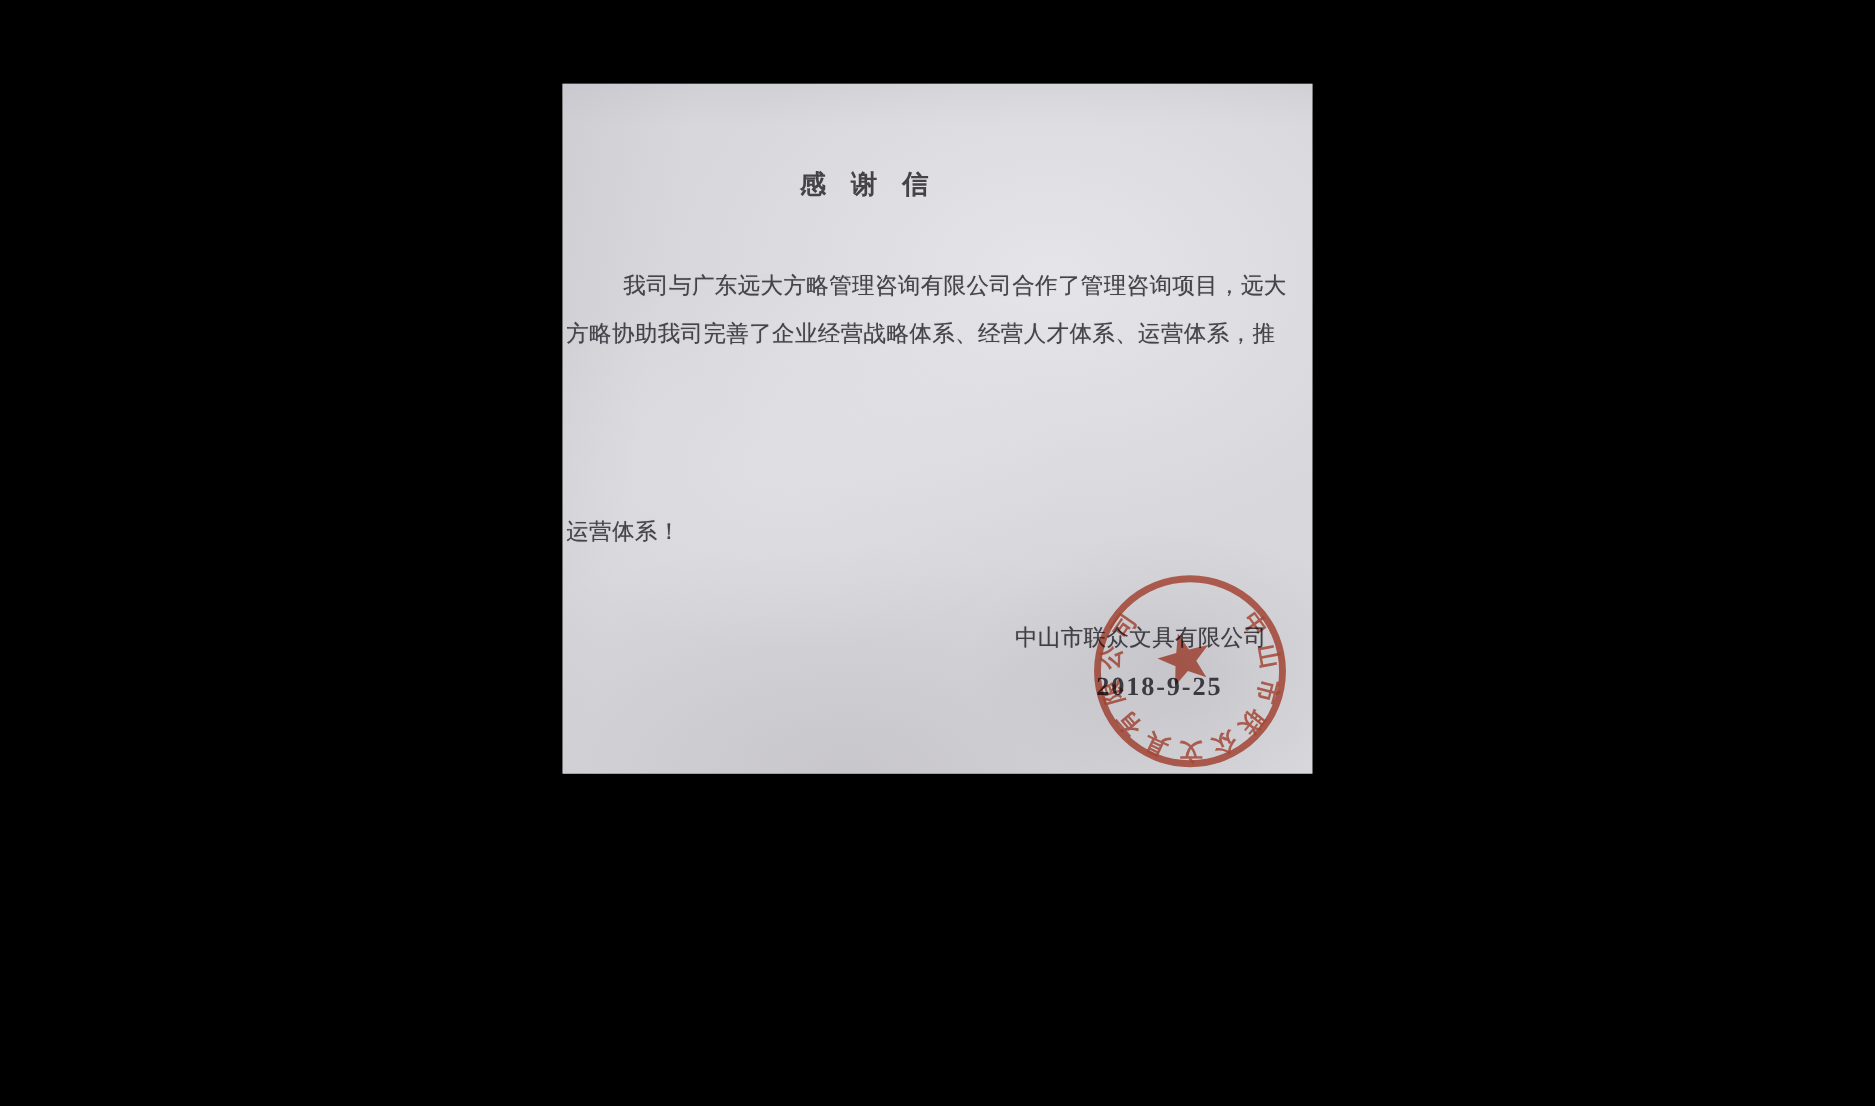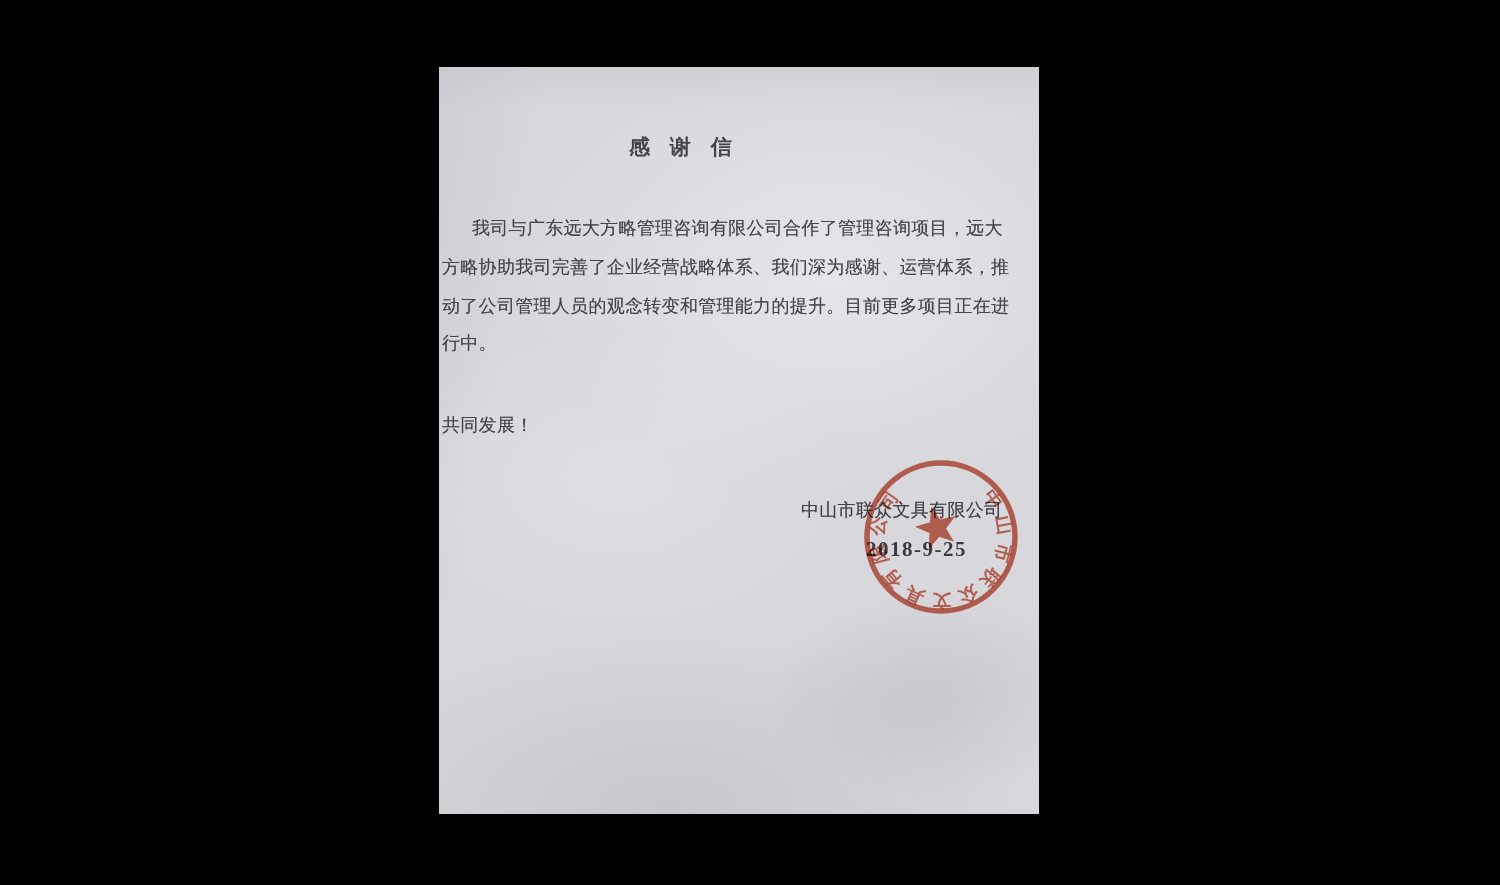--- a/index.html
+++ b/index.html
@@ -13,24 +13,24 @@
   }
   .stage {
     position: relative;
     width: 1500px;
     height: 885px;
     background: #000000;
   }
   
   .photo {
     position: absolute;
-    left: 439px;
+    left: 450px;
     top: 67px;
     width: 600px;
-    height: 747px;
+    height: 552px;
     background-color: #d8d7db;
     background-image:
       radial-gradient(ellipse 420px 300px at 65% 28%, rgba(238,237,242,0.60), rgba(238,237,242,0) 72%),
       radial-gradient(ellipse 300px 200px at 30% 55%, rgba(232,231,236,0.45), rgba(232,231,236,0) 75%),
       radial-gradient(ellipse 240px 150px at 82% 84%, rgba(146,144,152,0.22), rgba(146,144,152,0) 70%),
       radial-gradient(ellipse 480px 230px at 38% 99%, rgba(158,156,164,0.28), rgba(158,156,164,0) 78%),
       linear-gradient(100deg, rgba(186,184,192,0.30), rgba(186,184,192,0) 16%),
       linear-gradient(to bottom, rgba(196,194,202,0.35), rgba(196,194,202,0) 6%);
     overflow: hidden;
   }
@@ -49,21 +49,21 @@
     position: absolute;
     left: 3px;
     width: 562px;
     font-size: 18px;
     line-height: 20px;
     letter-spacing: 0.3px;
     white-space: nowrap;
     color: #46444b;
     text-shadow: 0 0 0.6px rgba(70,68,75,0.55);
   }
-  .body-line.indent { padding-left: 30px; }
+  .body-line.indent { padding-left: 30px; text-align: center; }
   .l0 { top: 151px; }
   .l1 { top: 190px; }
   .l2 { top: 229px; }
   .l3 { top: 266px; }
   .l4 { top: 310px; }
   .l5 { top: 348px; }
   .signature-company {
     position: absolute;
     left: 362px;
     top: 431px;
@@ -95,24 +95,22 @@
 </style>
 </head>
 <body>
 
 <div class="stage">
   <div class="photo">
 
     <div class="letter-title">感 谢 信</div>
 
     <div class="body-line l0 indent">我司与广东远大方略管理咨询有限公司合作了管理咨询项目，远大</div>
-    <div class="body-line l1">方略协助我司完善了企业经营战略体系、我们深为感谢、运营体系，推</div>
-    <div class="body-line l2">动了公司管理人员的观念转变和管理能力的提升。目前更多项目正在进</div>
-    <div class="body-line l3">行中。</div>
-    <div class="body-line l5">共同发展！</div>
+    <div class="body-line l1">方略协助我司完善了企业经营战略体系、经营人才体系、运营体系，推</div>
+    <div class="body-line l5">运营体系！</div>
 
     <div class="signature-company">中山市联众文具有限公司</div>
 
     <div class="signature-date">2018-9-25</div>
 
     <svg class="stamp" viewBox="-80 -80 160 160" xmlns="http://www.w3.org/2000/svg">
 
       <circle cx="0" cy="1" r="74" fill="none" stroke="#c44a33" stroke-width="5.5" stroke-opacity="0.88"></circle>
 
       <path id="stampTextPath" d="M 41 -40 A 58 58 0 1 1 -41 -40" fill="none"></path>

